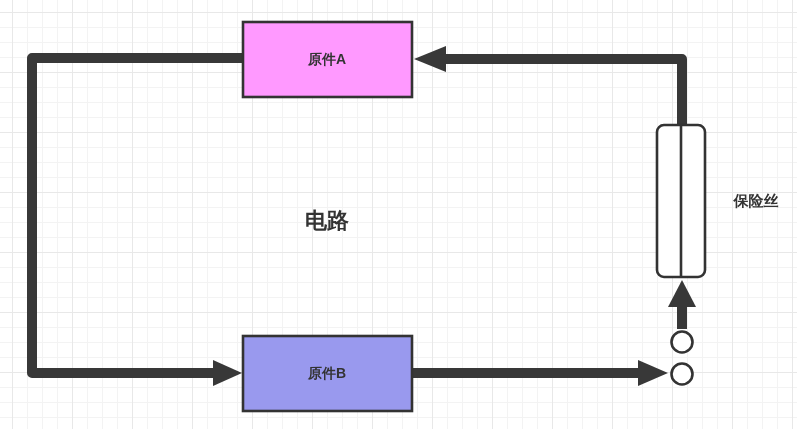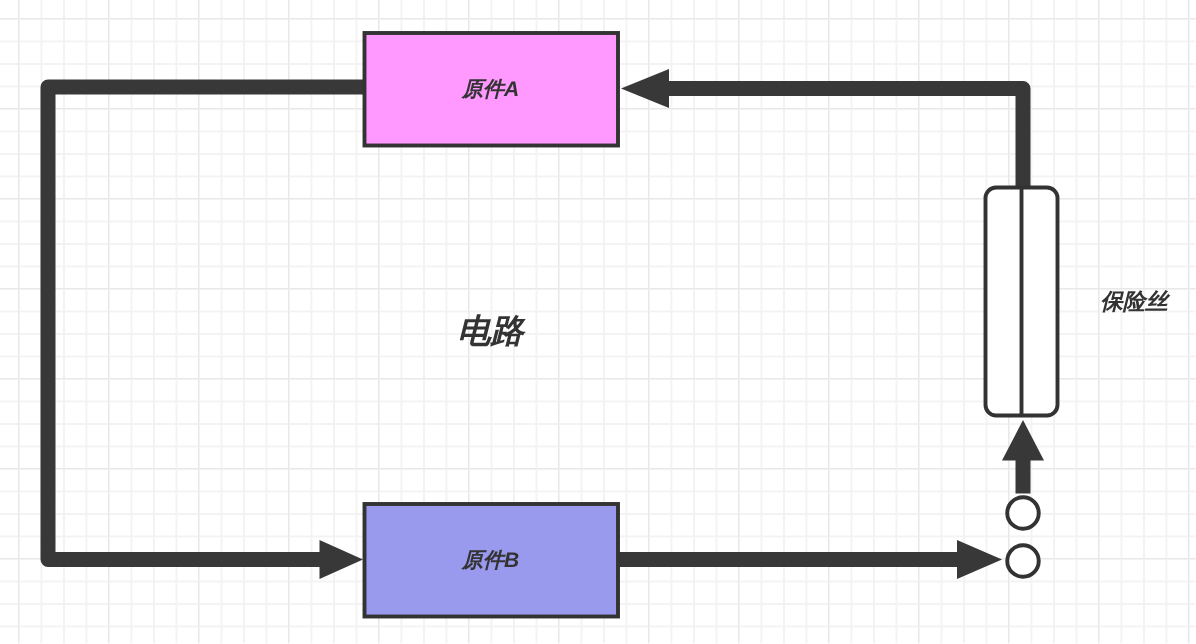--- a/index.html
+++ b/index.html
@@ -13,21 +13,20 @@
     height: 429px;
     overflow: hidden;
     background-color: var(--color-canvas_bg, #ffffff);
     background-image:
       linear-gradient(var(--color-grid_major, #e8e8e8) 1px, transparent 1px),
       linear-gradient(90deg, var(--color-grid_major, #e8e8e8) 1px, transparent 1px),
       linear-gradient(var(--color-grid_minor, #f3f3f3) 1px, transparent 1px),
       linear-gradient(90deg, var(--color-grid_minor, #f3f3f3) 1px, transparent 1px);
     background-size: 60px 60px, 60px 60px, 15px 15px, 15px 15px;
     background-position: 12px 12px, 12px 12px, 12px 12px, 12px 12px;
-    font-style: italic;
   }
   svg { position: absolute; top: 0; left: 0; display: block; }
   .wire {
     stroke: var(--color-wire, #383838);
     stroke-width: 10;
     fill: none;
     stroke-linejoin: round;
     stroke-linecap: butt;
   }
   .arrowhead { fill: var(--color-wire, #383838); stroke: none; }

